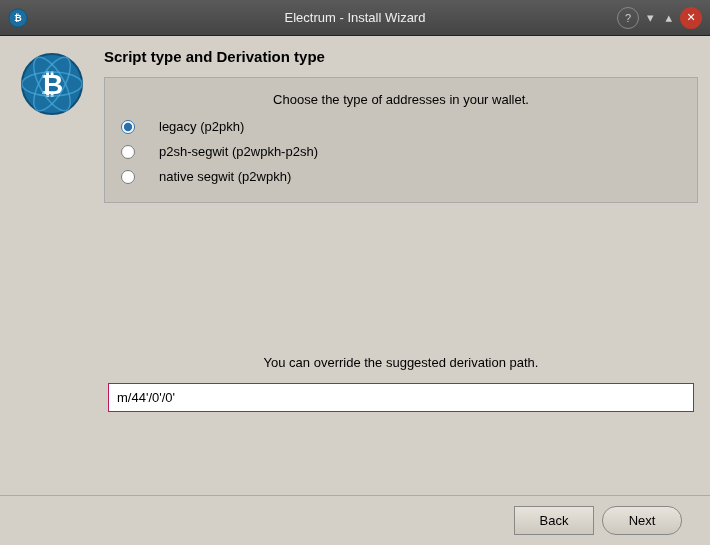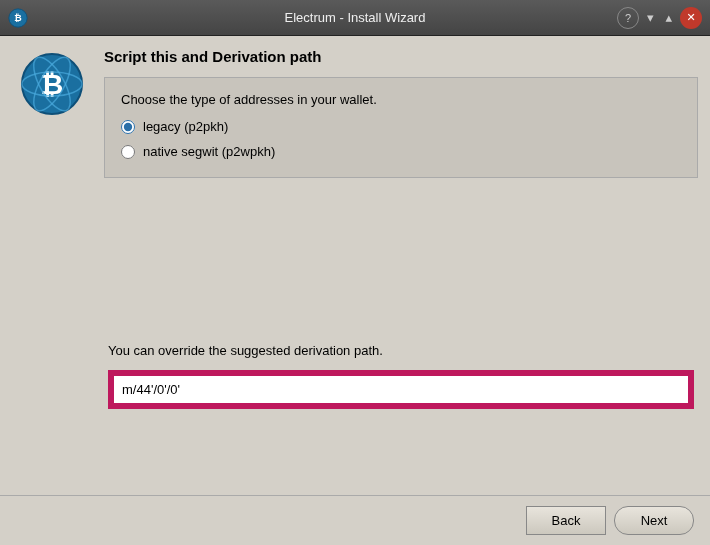--- a/index.html
+++ b/index.html
@@ -121,29 +121,30 @@
 
     
     .radio-box {
       border: 1px solid #aaa;
       background: #c8c4bc;
       padding: 14px 16px;
       margin-bottom: 20px;
     }
 
     .radio-box-hint {
+      text-align: center;
       margin-bottom: 12px;
       color: #000;
       font-size: 13px;
     }
 
     .radio-item {
       display: flex;
       align-items: center;
-      gap: 8px;
+      gap: 24px;
       margin-bottom: 10px;
       cursor: pointer;
     }
 
     .radio-item:last-child { margin-bottom: 4px; }
 
     .radio-input {
       width: 14px;
       height: 14px;
       cursor: pointer;
@@ -160,36 +161,37 @@
     .derivation-section {
       padding: 0 4px;
       flex: 1;
     }
 
     .derivation-hint {
       color: #000;
       font-size: 13px;
       line-height: 1.5;
       margin-bottom: 10px;
+      text-align: center;
     }
 
     .derivation-input {
       width: 100%;
       padding: 6px 8px;
       font-size: 13px;
-      border: 6px solid #be185d;
+      border: 1px solid #be185d;
       background: white;
       color: #000;
       outline: none;
     }
 
     
     .footer {
       background: #d4d0c8;
-      padding: 10px 16px;
+      padding: 10px 28px;
       display: flex;
       justify-content: flex-end;
       gap: 8px;
       border-top: 1px solid #aaa;
       flex-shrink: 0;
     }
 
     .footer-btn {
       min-width: 80px;
       padding: 6px 18px;
@@ -242,30 +244,34 @@
       <text x="32" y="42" text-anchor="middle" fill="white" font-size="28" font-weight="bold">₿</text>
 
       <ellipse cx="32" cy="32" rx="30" ry="12" fill="none" stroke="#4aabde" stroke-width="1.5" opacity="0.7"></ellipse>
       <ellipse cx="32" cy="32" rx="30" ry="12" fill="none" stroke="#4aabde" stroke-width="1.5" opacity="0.7" transform="rotate(60 32 32)"></ellipse>
       <ellipse cx="32" cy="32" rx="30" ry="12" fill="none" stroke="#4aabde" stroke-width="1.5" opacity="0.7" transform="rotate(120 32 32)"></ellipse>
     </svg>
   </div>
 
   <div class="content-panel">
 
-    <div class="section-title">Script this and Derivation path</div>
+    <div class="section-title">Script type and Derivation type</div>
 
     <div class="radio-box">
       <div class="radio-box-hint">Choose the type of addresses in your wallet.</div>
 
       <div class="radio-item">
         <input type="radio" class="radio-input" name="script-type" id="legacy" checked="" style="">
         <label for="legacy" class="radio-label">legacy (p2pkh)</label>
       </div>
 
+      <div class="radio-item">
+        <input type="radio" class="radio-input" name="script-type" id="p2sh-segwit" style="">
+        <label for="p2sh-segwit" class="radio-label">p2sh-segwit (p2wpkh-p2sh)</label>
+      </div>
 
       <div class="radio-item">
         <input type="radio" class="radio-input" name="script-type" id="native-segwit" style="">
         <label for="native-segwit" class="radio-label">native segwit (p2wpkh)</label>
       </div>
     </div>
 
     <div class="cursor-area"></div>
 
     <div class="derivation-section">

